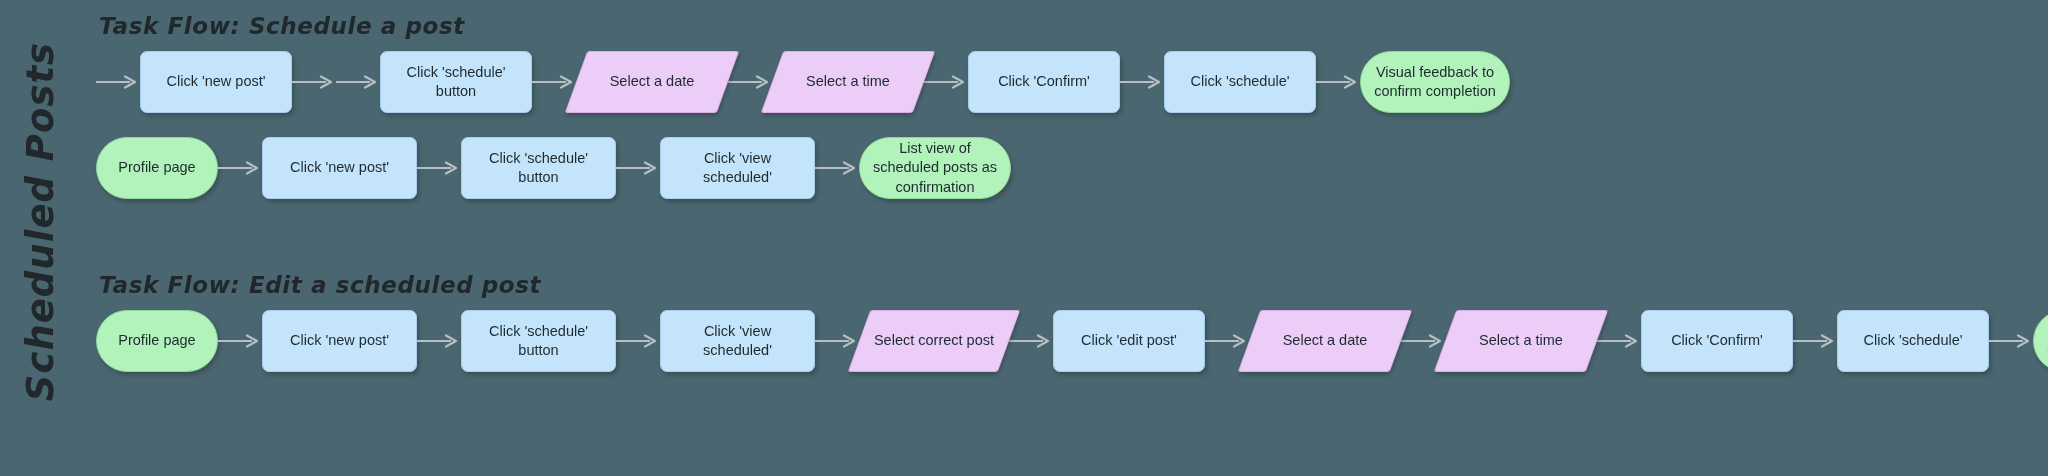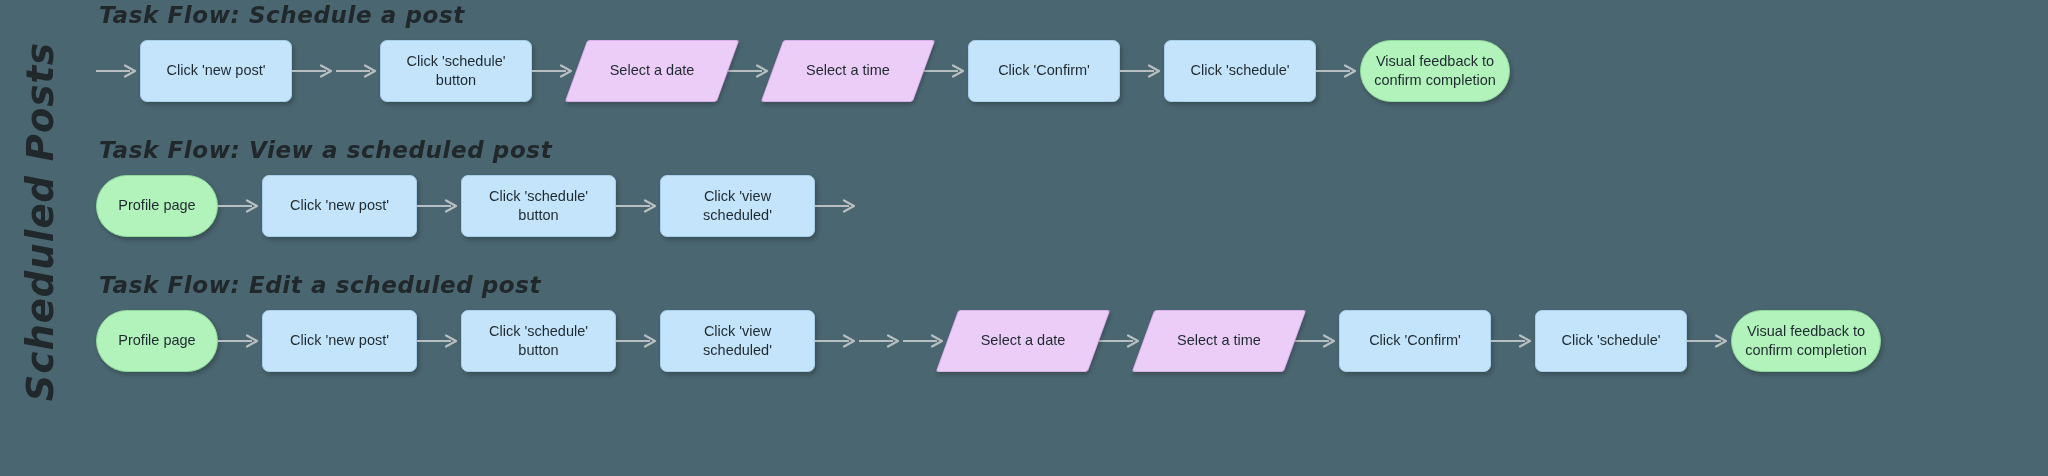--- a/index.html
+++ b/index.html
@@ -123,21 +123,21 @@
   .arrow svg { display: block; }
 </style>
 </head>
 <body>
 
 <div id="canvas">
 
   <div class="board-title">Scheduled Posts</div>
 
   <div id="flows-host">
-      <div class="flow-section" style="top: 2px;">
+      <div class="flow-section" style="top: 13px;">
         <div class="flow-title">Task Flow: Schedule a post</div>
         <div class="flow-row">
           <div class="arrow">
             <svg width="44" height="14" viewBox="0 0 44 14">
               <line x1="0" y1="7" x2="34" y2="7" stroke="#b8bfc2" stroke-width="2.2"></line>
               <polyline points="29,1.5 39,7 29,12.5" fill="none" stroke="#b8bfc2" stroke-width="2.2" stroke-linecap="round" stroke-linejoin="round"></polyline>
             </svg>
           </div>
           <div class="node process" style="width: 152px;">
             <span class="node-label">Click 'new post'</span>
@@ -200,21 +200,20 @@
               <line x1="0" y1="7" x2="34" y2="7" stroke="#b8bfc2" stroke-width="2.2"></line>
               <polyline points="29,1.5 39,7 29,12.5" fill="none" stroke="#b8bfc2" stroke-width="2.2" stroke-linecap="round" stroke-linejoin="round"></polyline>
             </svg>
           </div>
           <div class="node terminal" style="width: 150px;">
             <span class="node-label">Visual feedback to confirm completion</span>
           </div>
         </div>
       </div>
       <div class="flow-section" style="top: 137px;">
-        <div class="flow-title">Task Flow: View a scheduled post</div>
         <div class="flow-row">
           <div class="node terminal" style="width: 122px;">
             <span class="node-label">Profile page</span>
           </div>
           <div class="arrow">
             <svg width="44" height="14" viewBox="0 0 44 14">
               <line x1="0" y1="7" x2="34" y2="7" stroke="#b8bfc2" stroke-width="2.2"></line>
               <polyline points="29,1.5 39,7 29,12.5" fill="none" stroke="#b8bfc2" stroke-width="2.2" stroke-linecap="round" stroke-linejoin="round"></polyline>
             </svg>
           </div>
@@ -237,20 +236,23 @@
             </svg>
           </div>
           <div class="node process" style="width: 155px;">
             <span class="node-label">Click 'view scheduled'</span>
           </div>
           <div class="arrow">
             <svg width="44" height="14" viewBox="0 0 44 14">
               <line x1="0" y1="7" x2="34" y2="7" stroke="#b8bfc2" stroke-width="2.2"></line>
               <polyline points="29,1.5 39,7 29,12.5" fill="none" stroke="#b8bfc2" stroke-width="2.2" stroke-linecap="round" stroke-linejoin="round"></polyline>
             </svg>
+          </div>
+          <div class="node terminal" style="width: 152px;">
+            <span class="node-label">List view of scheduled posts as confirmation</span>
           </div>
         </div>
       </div>
       <div class="flow-section" style="top: 272px;">
         <div class="flow-title">Task Flow: Edit a scheduled post</div>
         <div class="flow-row">
           <div class="node terminal" style="width: 122px;">
             <span class="node-label">Profile page</span>
           </div>
           <div class="arrow">
@@ -279,25 +281,32 @@
           </div>
           <div class="node process" style="width: 155px;">
             <span class="node-label">Click 'view scheduled'</span>
           </div>
           <div class="arrow">
             <svg width="44" height="14" viewBox="0 0 44 14">
               <line x1="0" y1="7" x2="34" y2="7" stroke="#b8bfc2" stroke-width="2.2"></line>
               <polyline points="29,1.5 39,7 29,12.5" fill="none" stroke="#b8bfc2" stroke-width="2.2" stroke-linecap="round" stroke-linejoin="round"></polyline>
             </svg>
           </div>
-          <div class="arrow">
-            <svg width="44" height="14" viewBox="0 0 44 14">
-              <line x1="0" y1="7" x2="34" y2="7" stroke="#b8bfc2" stroke-width="2.2"></line>
-              <polyline points="29,1.5 39,7 29,12.5" fill="none" stroke="#b8bfc2" stroke-width="2.2" stroke-linecap="round" stroke-linejoin="round"></polyline>
-            </svg>
+          <div class="node input" style="width: 150px;">
+            <div class="skew-bg"></div>
+            <span class="node-label">Select correct post</span>
+          </div>
+          <div class="arrow">
+            <svg width="44" height="14" viewBox="0 0 44 14">
+              <line x1="0" y1="7" x2="34" y2="7" stroke="#b8bfc2" stroke-width="2.2"></line>
+              <polyline points="29,1.5 39,7 29,12.5" fill="none" stroke="#b8bfc2" stroke-width="2.2" stroke-linecap="round" stroke-linejoin="round"></polyline>
+            </svg>
+          </div>
+          <div class="node process" style="width: 152px;">
+            <span class="node-label">Click 'edit post'</span>
           </div>
           <div class="arrow">
             <svg width="44" height="14" viewBox="0 0 44 14">
               <line x1="0" y1="7" x2="34" y2="7" stroke="#b8bfc2" stroke-width="2.2"></line>
               <polyline points="29,1.5 39,7 29,12.5" fill="none" stroke="#b8bfc2" stroke-width="2.2" stroke-linecap="round" stroke-linejoin="round"></polyline>
             </svg>
           </div>
           <div class="node input" style="width: 152px;">
             <div class="skew-bg"></div>
             <span class="node-label">Select a date</span>

